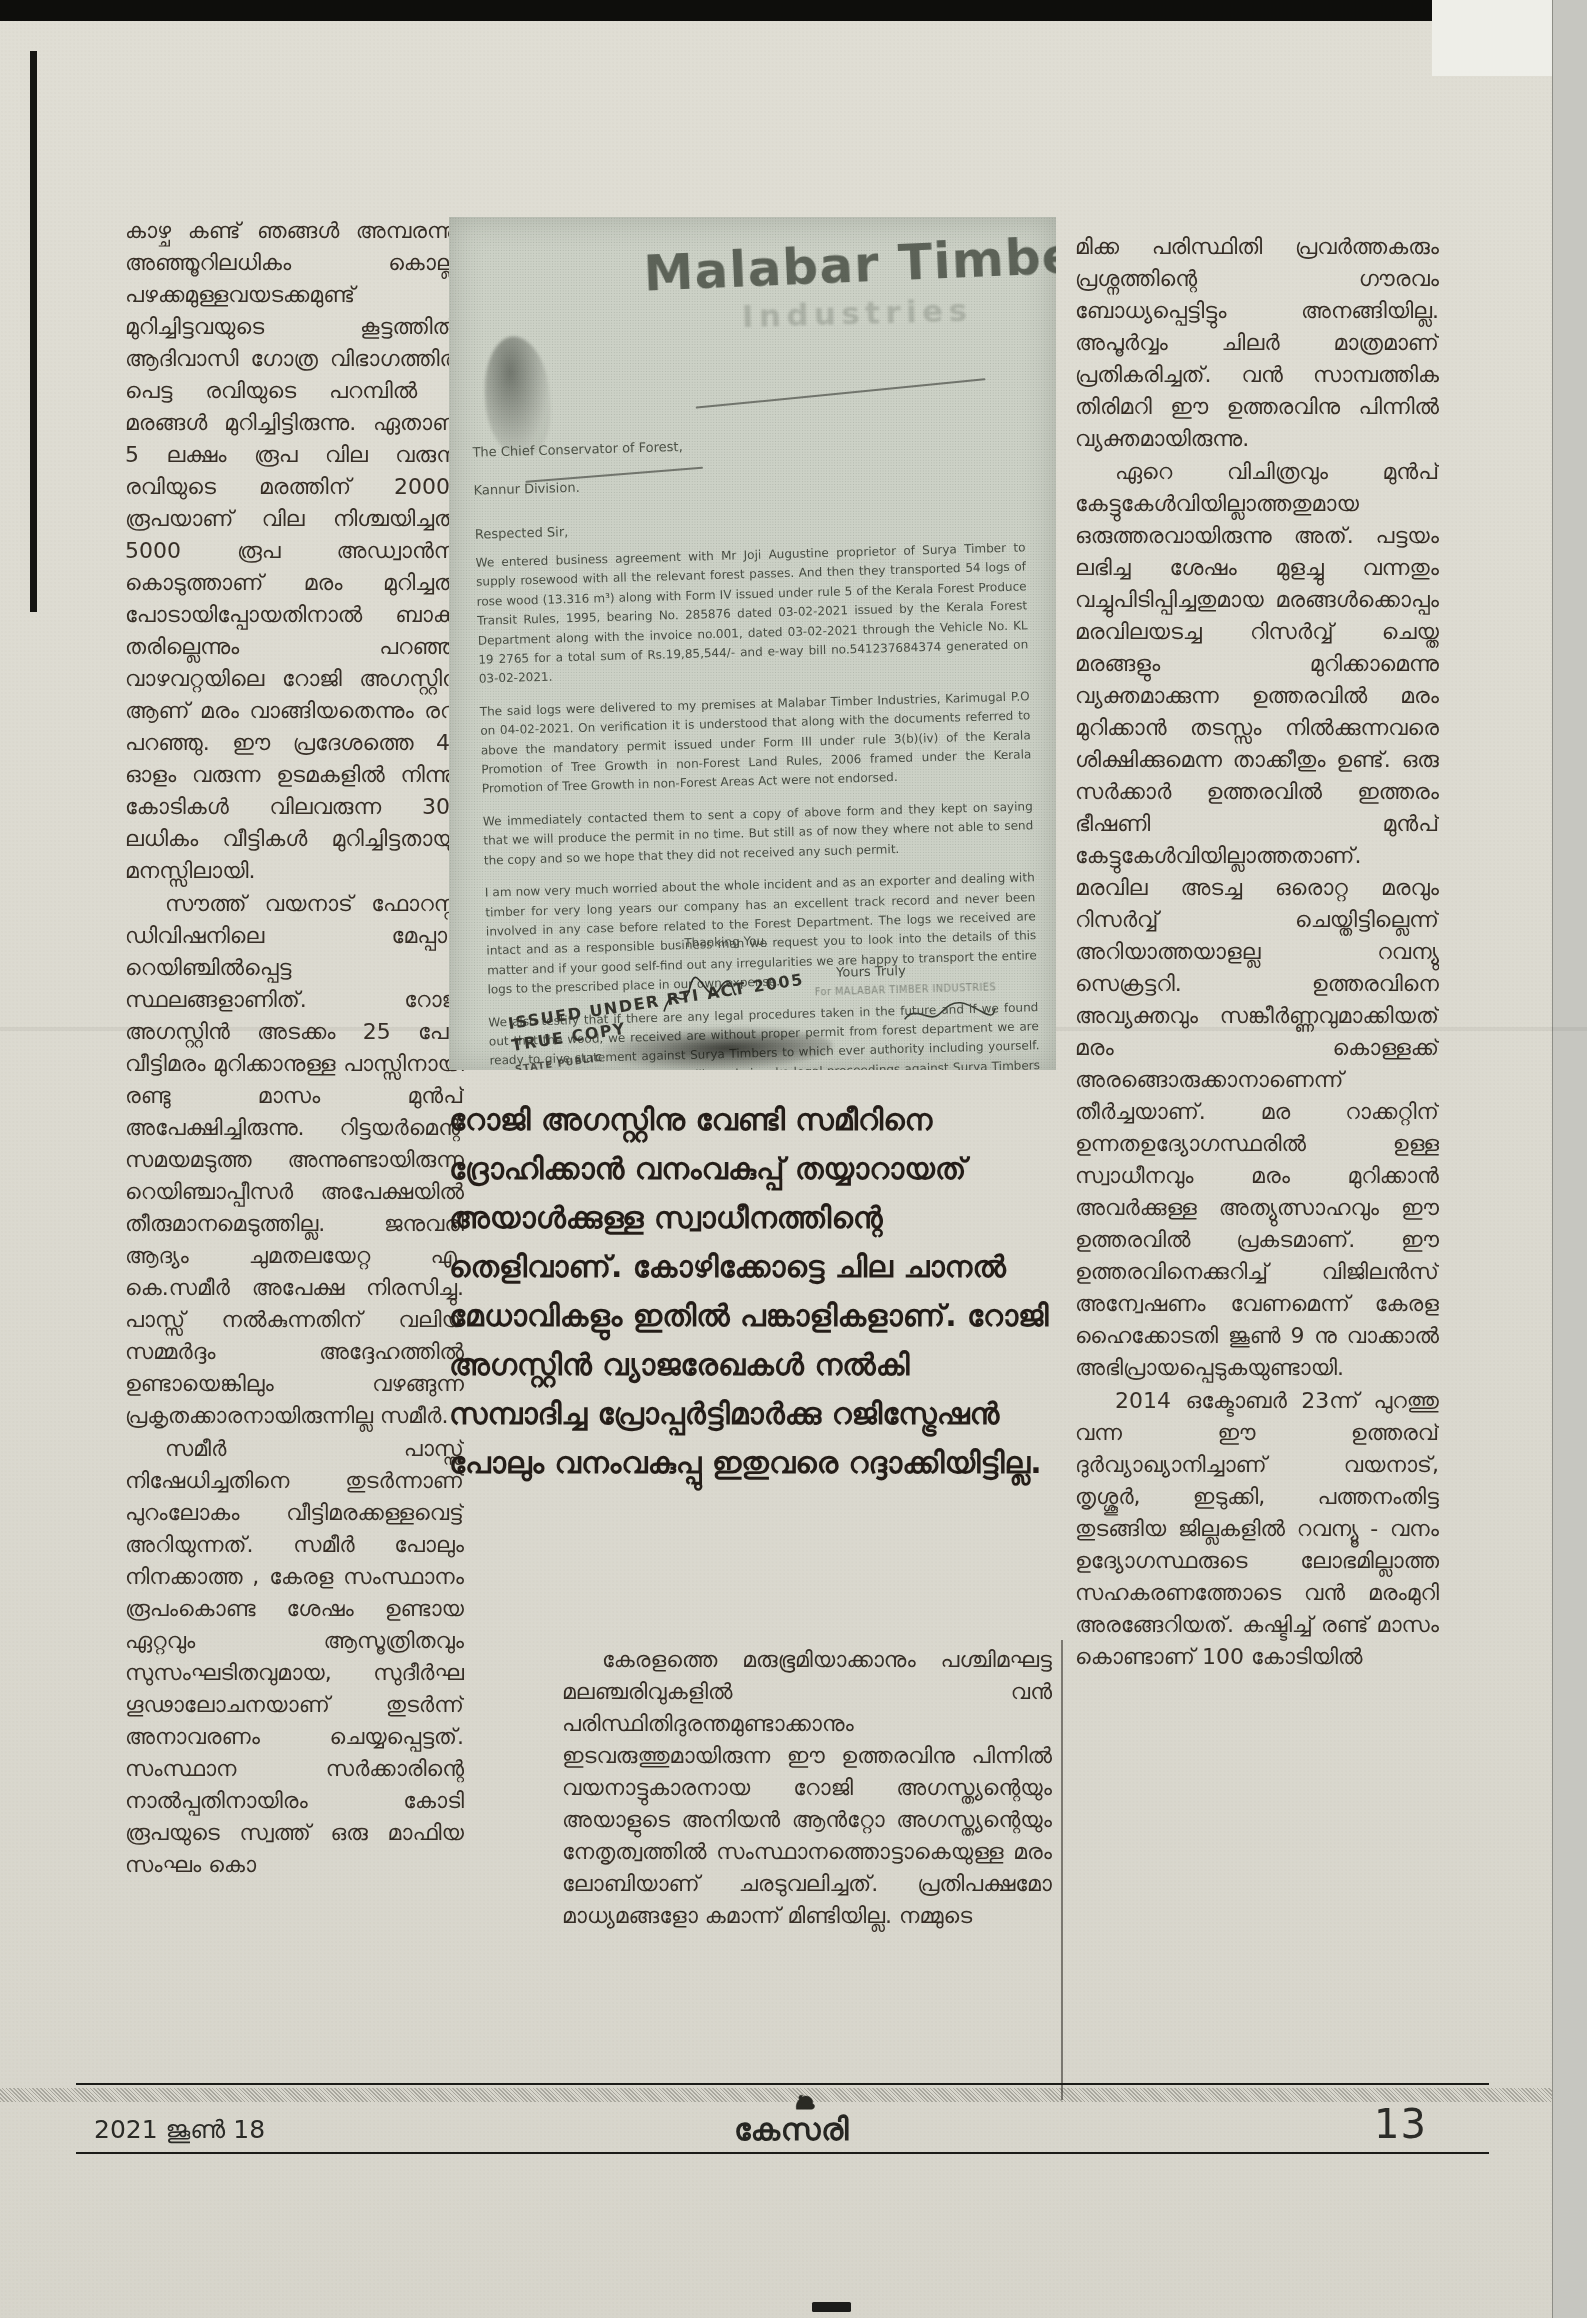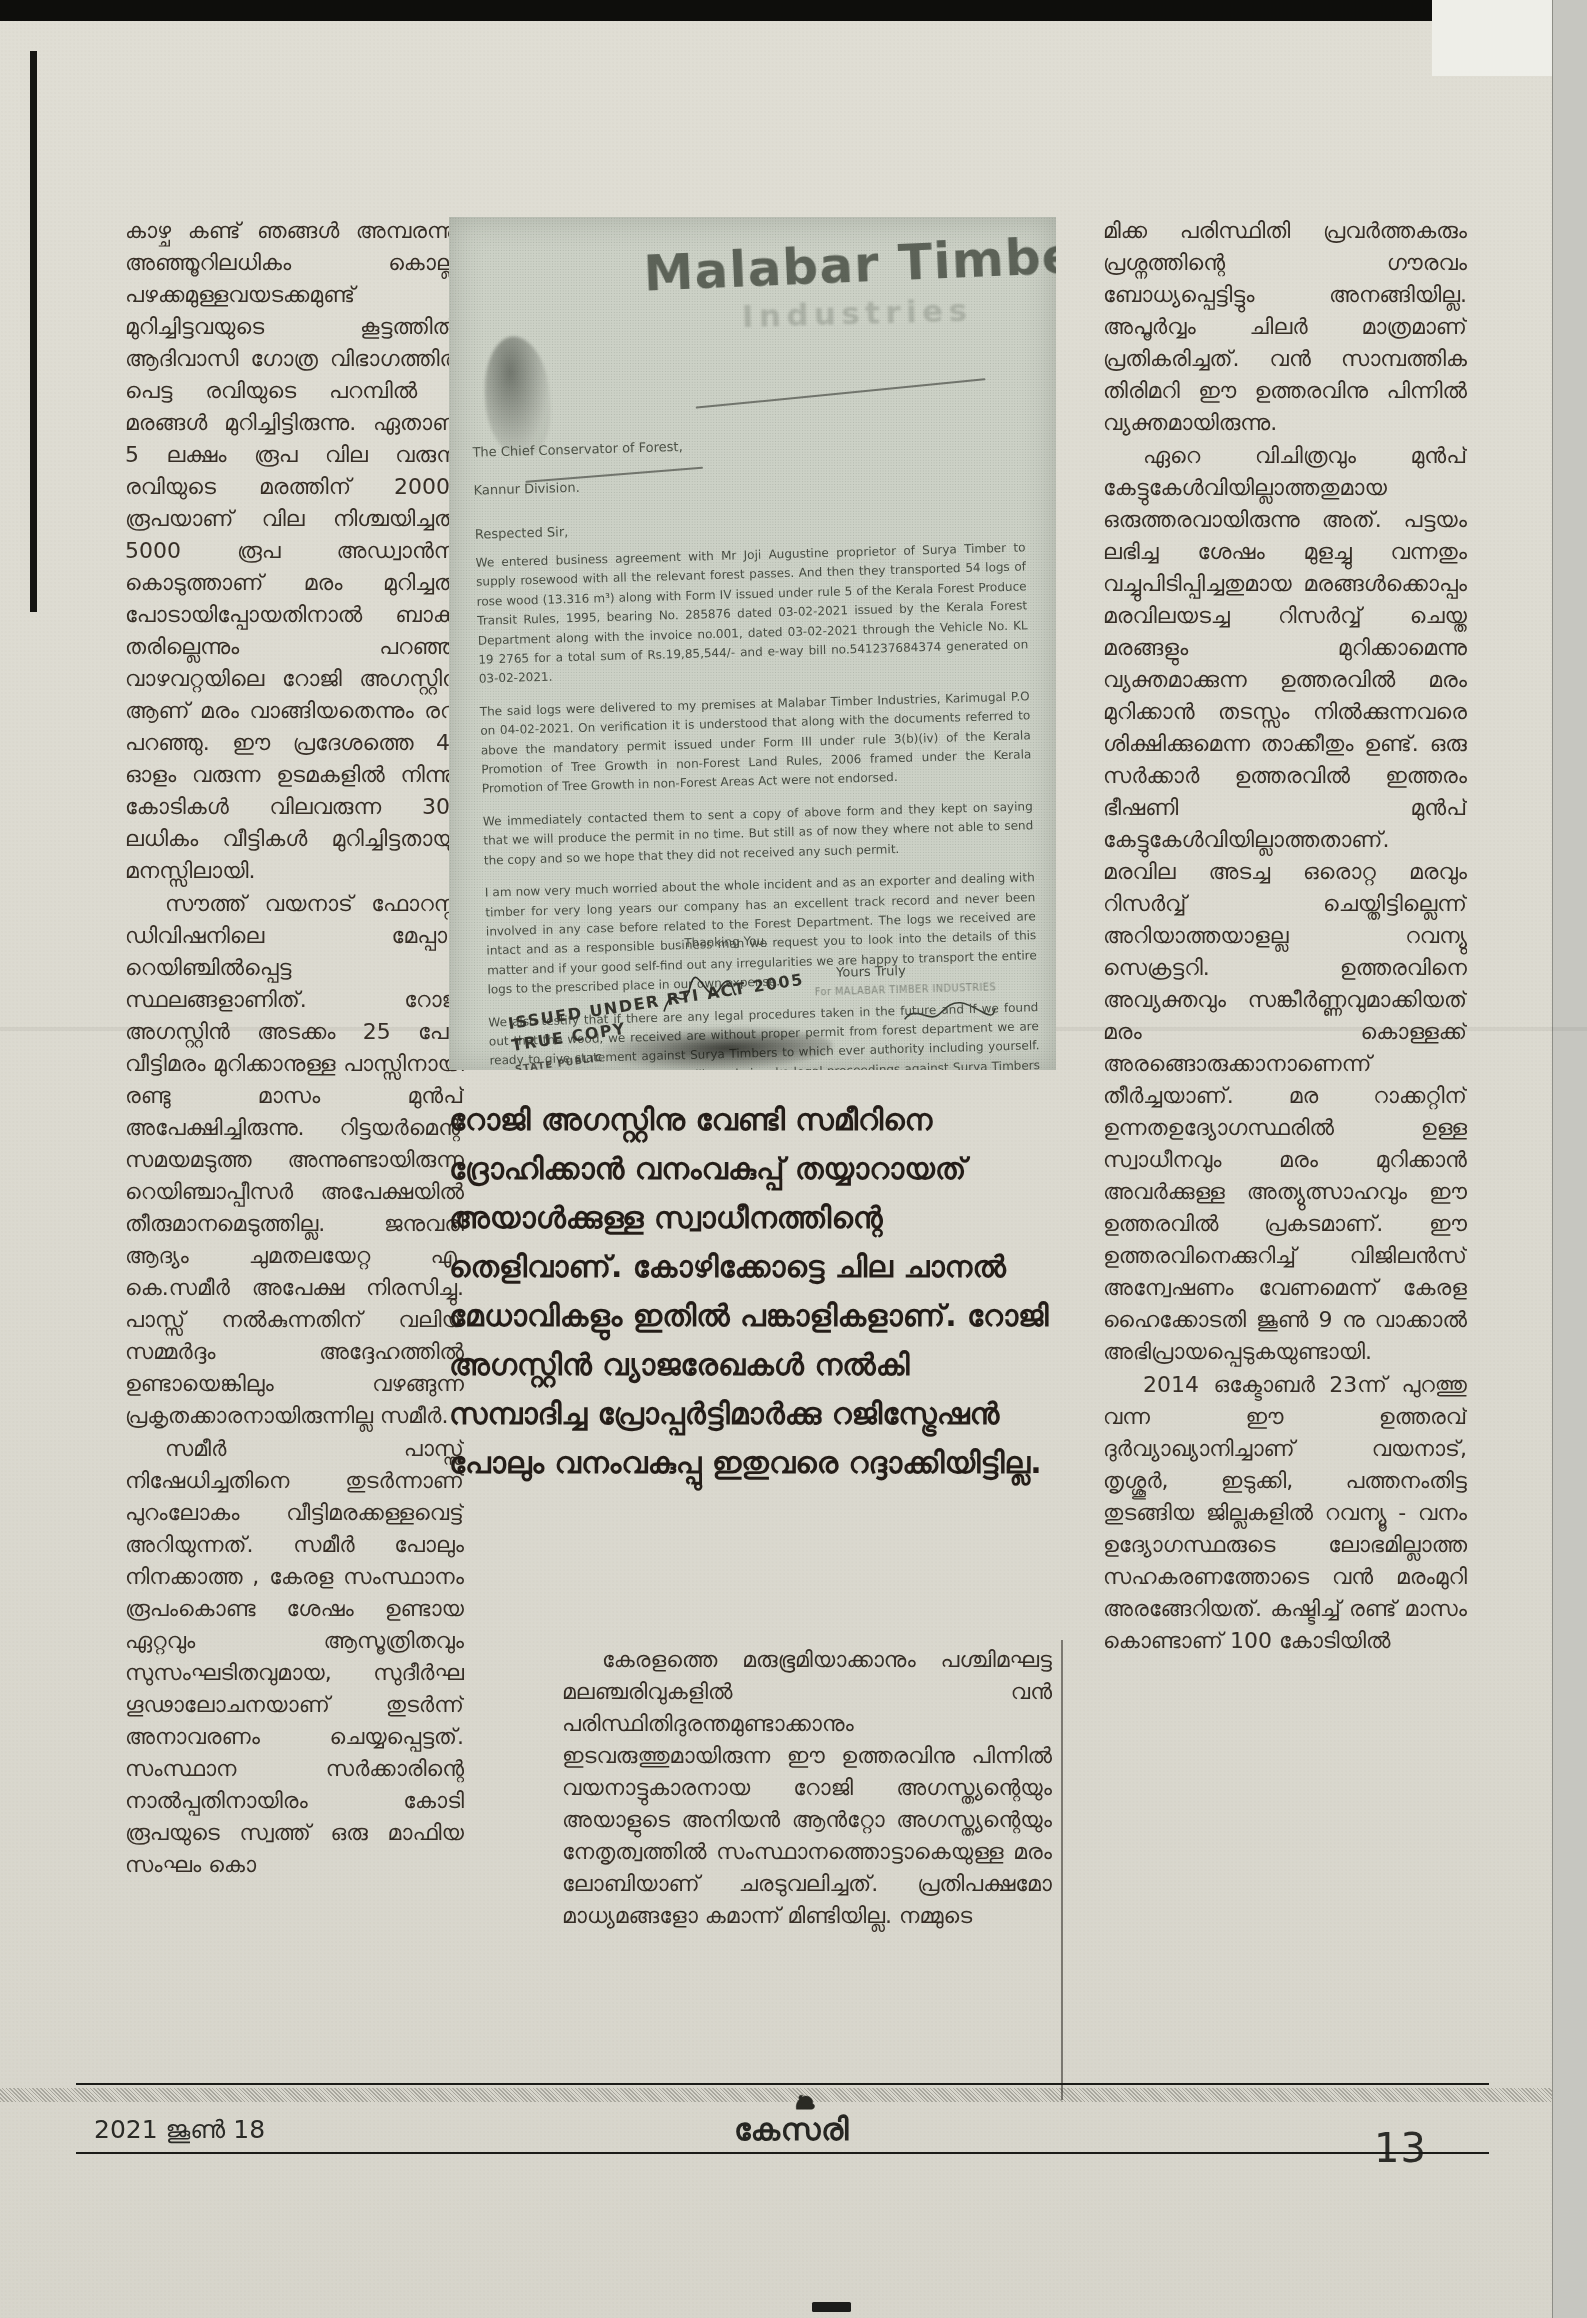--- a/index.html
+++ b/index.html
@@ -21,21 +21,21 @@
   .left-edge{position:absolute;left:30px;top:51px;width:7px;height:561px;background:#151512;}
   .right-strip{position:absolute;left:1552px;top:0;width:36px;height:2319px;background:#c6c6c0;border-left:1.1px solid #8d8d86;}
   .fold-line{position:absolute;left:0;top:1027px;width:1588px;height:3.8px;background:rgba(40,35,30,0.06);}
 
   
   .col{position:absolute;text-align:justify;font-size:22px;line-height:32px;color:#362e26;}
   .col p{margin:0 0 1.1px 0;}
   .col p.indent{text-indent:40px;}
   .col-left{left:125px;top:215px;width:339px;height:1866px;overflow:hidden;}
   .col-mid-lower{left:562px;top:1644px;width:490px;height:456px;overflow:hidden;}
-  .col-right{left:1075px;top:215px;width:364px;height:1888px;overflow:hidden;margin-left:28px;}
+  .col-right{left:1075px;top:231px;width:364px;height:1888px;overflow:hidden;}
   .v-rule{position:absolute;left:1061px;top:1640px;width:1.6px;height:460px;background:rgba(45,42,36,0.55);}
 
   
   .pull-quote{
     position:absolute;left:449px;top:1095px;width:604px;height:539px;
     font-size:30px;line-height:49px;font-weight:bold;color:#241d18;
     overflow:hidden;
   }
 
   
@@ -96,21 +96,21 @@
   .fl2{left:76px;top:2152px;width:1413px;}
   .footer-band{
     position:absolute;left:0;top:2088px;width:1552px;height:14px;
     background:repeating-linear-gradient(45deg, rgba(55,55,48,0.45) 0 1.1px, transparent 1.1px 2.7px);
     opacity:0.65;
   }
   .footer-date{position:absolute;left:94px;top:2107px;font-size:25px;font-weight:normal;color:#2a2a26;margin-top:8px;}
   .masthead-wrap{position:absolute;left:734px;top:2093px;width:140px;text-align:left;}
   .lion{display:block;margin:0 auto;}
   .masthead{font-size:31px;font-weight:bold;color:#262622;letter-spacing:0.5px;}
-  .page-number{position:absolute;left:1374px;top:2101px;font-size:40px;color:#2c2c28;letter-spacing:1.1px;margin-top:24px;}
+  .page-number{position:absolute;left:1374px;top:2101px;font-size:40px;color:#2c2c28;letter-spacing:1.1px;}
   .bottom-mark{position:absolute;left:812px;top:2302px;width:39px;height:9.7px;background:#1c1c1a;border-radius:1.6px;}
 </style>
 </head>
 <body>
 
 <div class="paper-texture"></div>
 <div class="top-band"></div>
 <div class="top-corner"></div>
 <div class="left-edge"></div>
 <div class="right-strip"></div>

